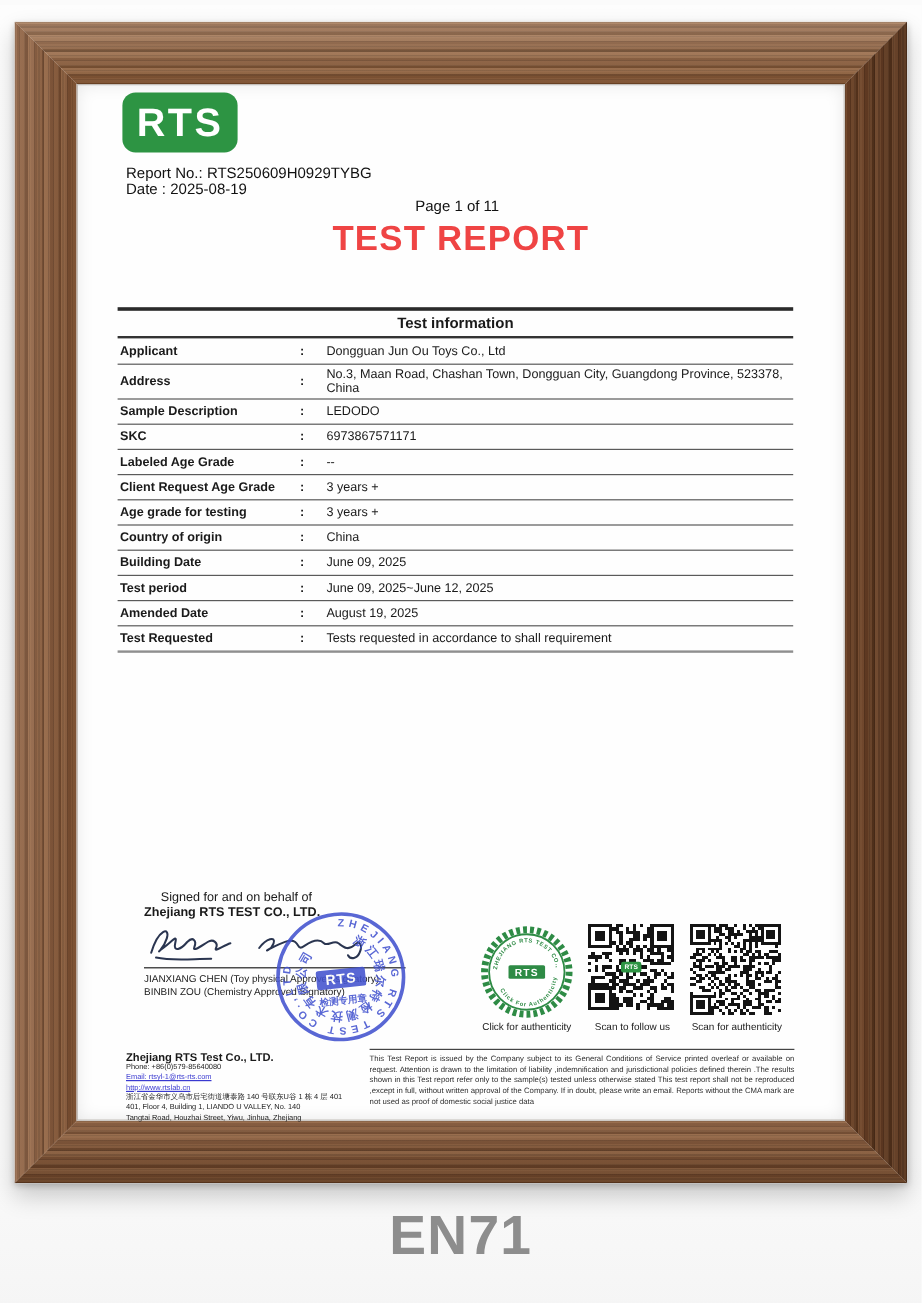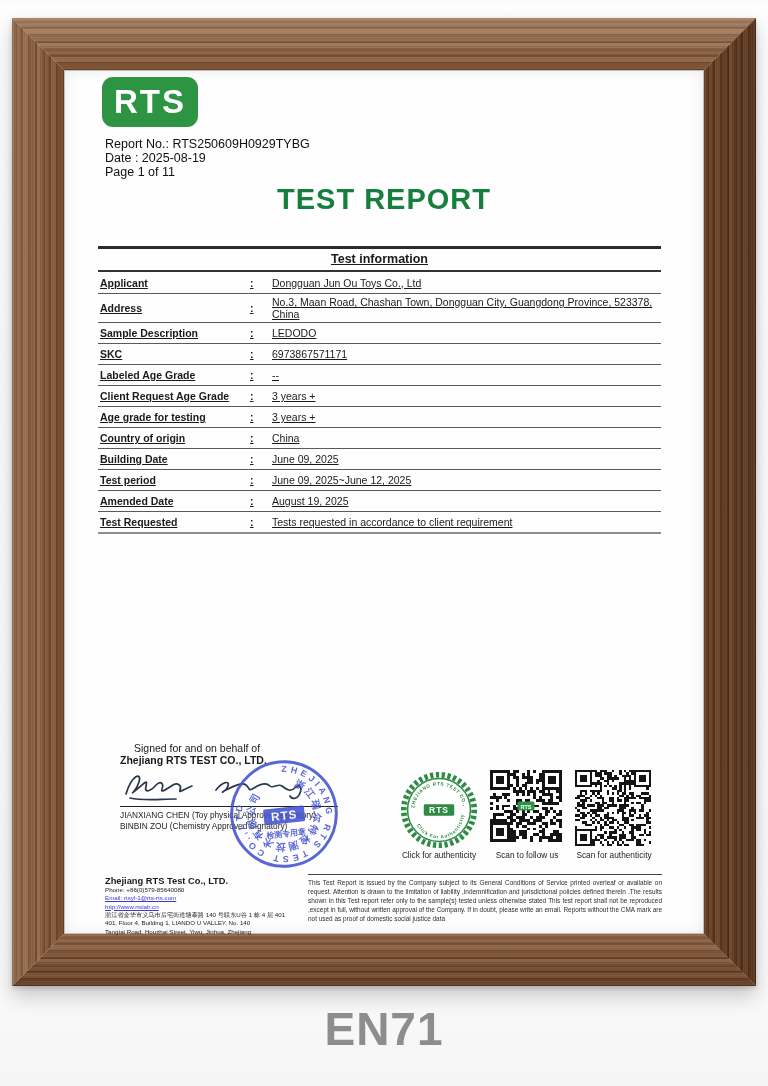--- a/index.html
+++ b/index.html
@@ -42,28 +42,28 @@
            background:#fefefe; box-shadow:inset 0 0 0 1px rgba(60,40,20,.25), inset 0 0 14px rgba(0,0,0,.10);
            color:#1a1a1a; }
 
   .logo { position:absolute; left:38px; top:7px; width:96px; height:50px; border-radius:11px;
           background:#2d9443; display:flex; align-items:center; justify-content:center; }
   .logo span { color:#fff; font-weight:800; font-size:33px; letter-spacing:2px; }
 
   .meta { position:absolute; left:41px; top:67px; width:552px; display:flex; font-size:12.5px; color:#111;flex-direction:column; }
   .meta .m-rep { width:286px; }
   .meta .m-date { width:170px; }
-  .meta .m-page { flex:1; text-align:left; }
+  .meta .m-page { flex:1; text-align:center; }
 
   .title { position:absolute; left:0; top:113px; width:100%; text-align:center;
-           color:#15803d; font-weight:bold; font-size:29px; letter-spacing:1px; }
+           color:#ef4444; font-weight:bold; font-size:29px; letter-spacing:1px; }
 
   
-  .tbl { position:absolute; left:34px; top:176px; width:563px;
-         border-top:3px solid #2b2b2b; border-bottom:2.5px solid #8f8f8f; font-size:10.5px;text-decoration:underline; }
+  .tbl { position:absolute; left:34px; top:186px; width:563px;
+         border-top:3px solid #2b2b2b; border-bottom:2.5px solid #8f8f8f; font-size:10.5px; }
   .tbl-head { text-align:center; font-weight:bold; font-size:12.5px; padding:3px 0 4px;
               border-bottom:2px solid #333; }
   .row { display:flex; align-items:center; min-height:21px; padding:2px 0; }
   .row + .row { border-top:1.3px solid #5a5a5a; }
   .row .lab { width:152px; font-weight:bold; padding-left:2px; }
   .row .sep { width:22px; font-weight:bold; text-align:left; }
   .row .val { flex:1; }
 
   
   .sig { position:absolute; left:56px; top:672px; width:250px; font-size:10.5px; }
@@ -185,21 +185,21 @@
             <span class="val">June 09, 2025~June 12, 2025</span>
           </div>
         <div class="row">
             <span class="lab">Amended Date</span>
             <span class="sep">:</span>
             <span class="val">August 19, 2025</span>
           </div>
         <div class="row">
             <span class="lab">Test Requested</span>
             <span class="sep">:</span>
-            <span class="val">Tests requested in accordance to client requirement</span>
+            <span class="val">Tests requested in accordance to shall requirement</span>
           </div>
       </div>
 
       <div class="sig">
         <div class="s1">Signed for and on behalf of</div>
         <div class="s2">Zhejiang RTS TEST CO., LTD.</div>
         <div class="handwriting">
           <svg width="220" height="36" viewBox="0 0 220 36">
             <g fill="none" stroke="#2a3550" stroke-width="1.7" stroke-linecap="round">
               <path d="M6,26 C12,6 22,4 19,14 C16,24 8,28 16,22 C24,16 28,10 26,18 C24,26 31,23 36,17 C41,12 44,16 42,21 C40,26 48,20 53,17 C58,14 62,18 60,22 C58,26 66,20 72,18"></path>

